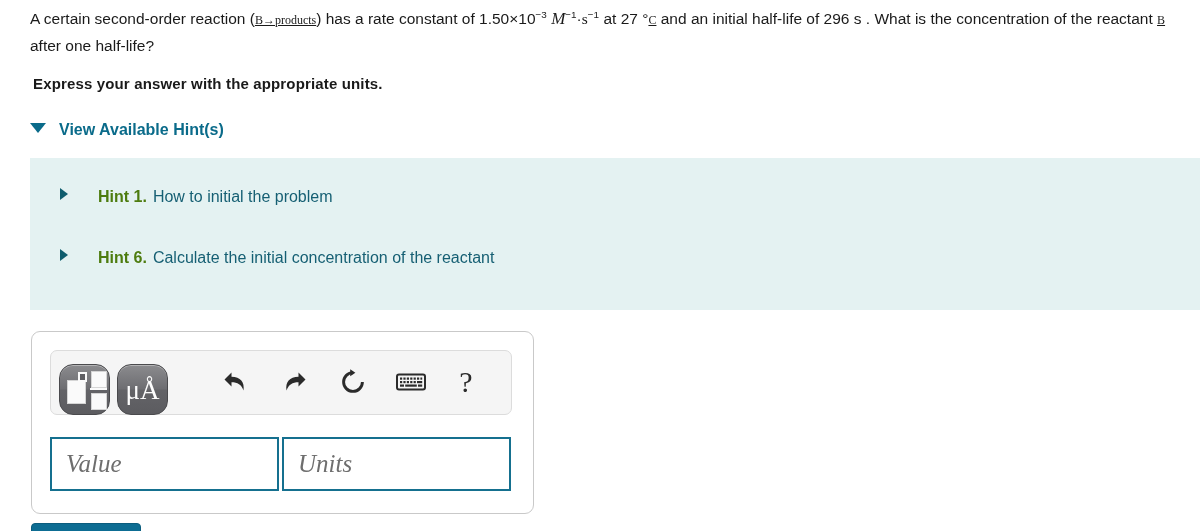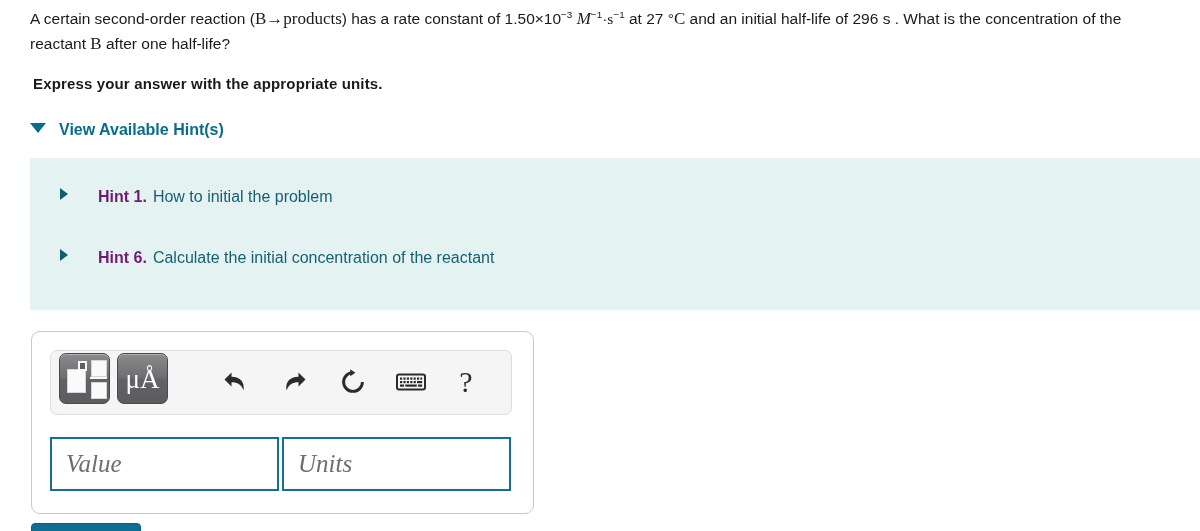--- a/index.html
+++ b/index.html
@@ -28,21 +28,22 @@
     color: #1a1a1a;
   }
   .mathvar {
     font-family: "Liberation Serif", serif;
     font-style: italic;
     font-size: 17px;
   }
   .mathup {
     font-family: "Liberation Serif", serif;
     font-style: normal;
-    font-size: 17px;
+    font-size: 12px;
+    text-decoration: underline;
   }
   .mathup-sm {
     font-family: "Liberation Serif", serif;
     font-style: normal;
     font-size: 15.5px;
   }
   sup.sup {
     font-size: 0.64em;
     vertical-align: super;
     line-height: 0;
@@ -106,21 +107,21 @@
     border-top: 6px solid transparent;
     border-bottom: 6px solid transparent;
     border-left: 8px solid #0f5d6e;
     margin-right: 30px;
     position: relative;
     top: -2px;
   }
   .hint-label {
     font-size: 16px;
     font-weight: bold;
-    color: #701a75;
+    color: #4d7c0f;
     margin-right: 6px;
   }
   .hint-text {
     font-size: 16px;
     color: #155f73;
   }
 
   
   .answer-box {
     position: absolute;
@@ -139,24 +140,24 @@
     top: 18px;
     width: 462px;
     height: 65px;
     background: #f5f5f5;
     border: 1px solid #dcdcdc;
     border-radius: 7px;
     box-sizing: border-box;
   }
   .tbtn {
     position: absolute;
-    top: 2px;
+    top: 13px;
     width: 51px;
     height: 51px;
-    border-radius: 7px;
+    border-radius: 14px;
     background: linear-gradient(to bottom, #8b8b8e 0%, #6e6e72 48%, #636367 52%, #5c5c60 100%);
     border: 1px solid #4a4a4d;
     box-shadow: inset 0 1px 0 rgba(255,255,255,0.35);
     box-sizing: border-box;
     cursor: pointer;
   }
   .tbtn.template { left: 8px; }
   .tbtn.unit { left: 66px; }
 
   

